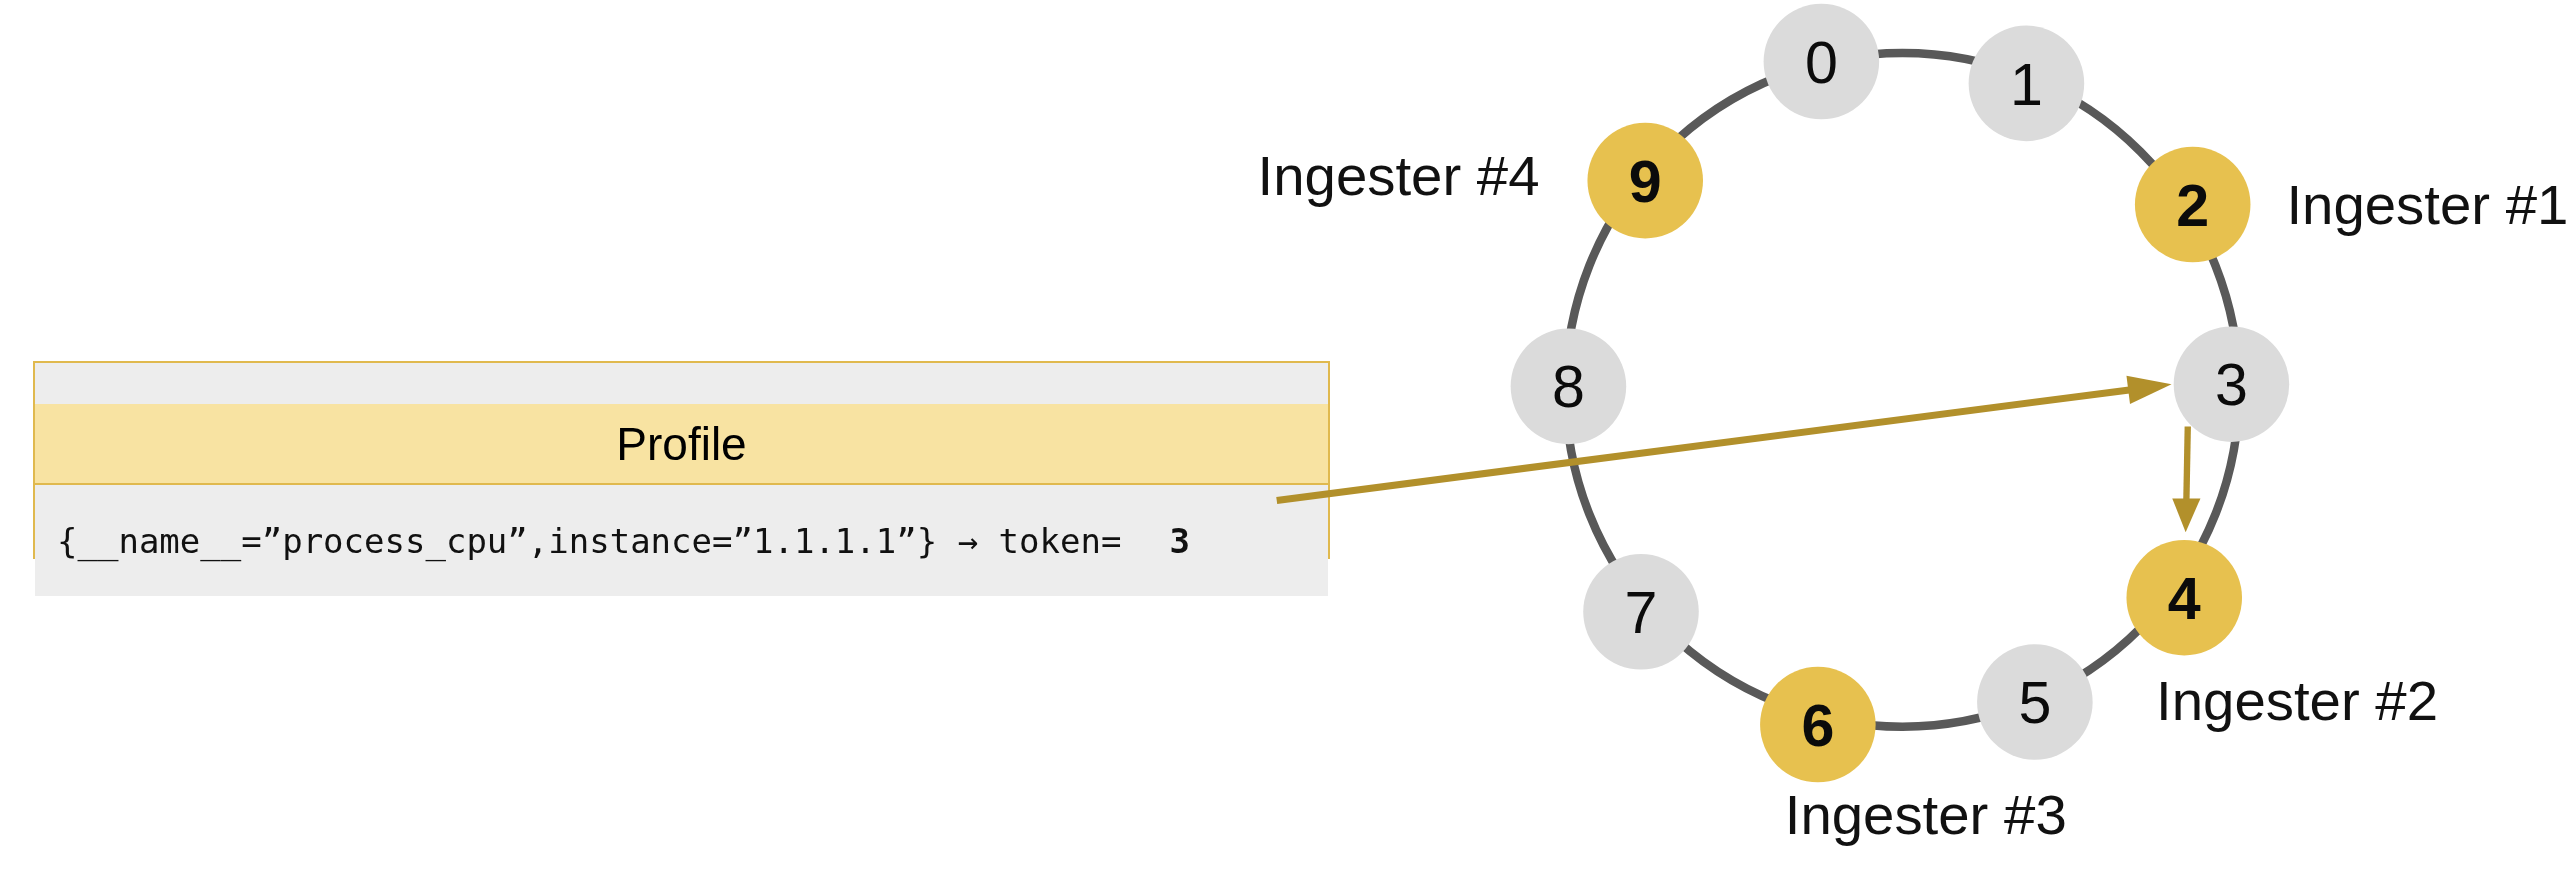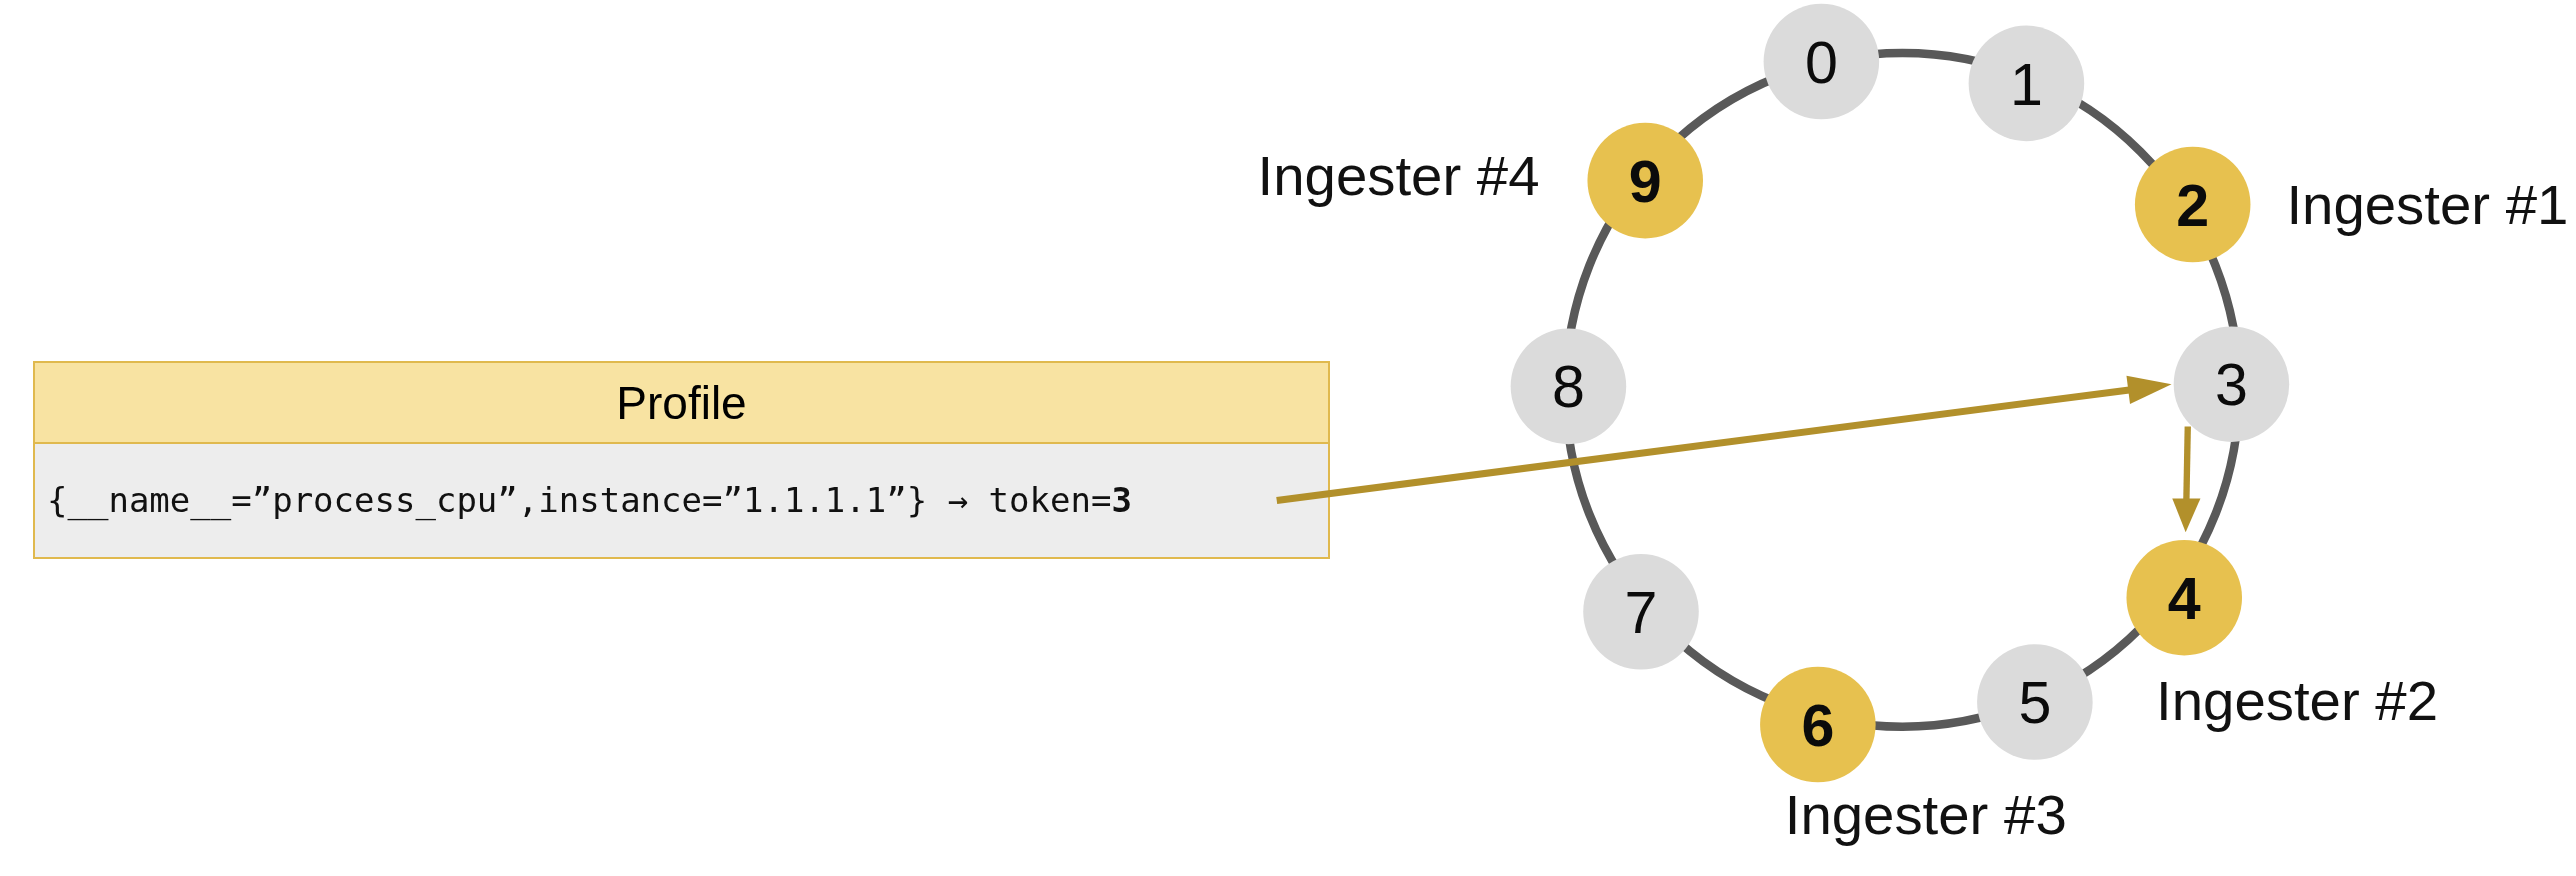--- a/index.html
+++ b/index.html
@@ -32,32 +32,34 @@
   .profile-card__header {
     box-sizing: border-box;
     height: 81px;
     border-bottom: 2.8px solid #e0b94e;
     background: #f8e3a2;
     display: flex;
     align-items: center;
     justify-content: center;
     font-size: 46px;
     color: #000000;
+    margin-top: 41px;
   }
   .profile-card__body {
     box-sizing: border-box;
     height: 111px;
     display: flex;
     align-items: center;
-    padding-left: 12px;
+    padding-left: 22px;
     background: #ededed;
     font-family: "DejaVu Sans Mono", "Liberation Mono", monospace;
     font-size: 34px;
     color: #111111;
     white-space: pre;
+    gap: 48px;
   }
   .profile-card__body .token-bold {
     font-weight: bold;
   }
   
   svg.ring-svg {
     position: absolute;
     left: 0;
     top: 0;
     z-index: 2;

